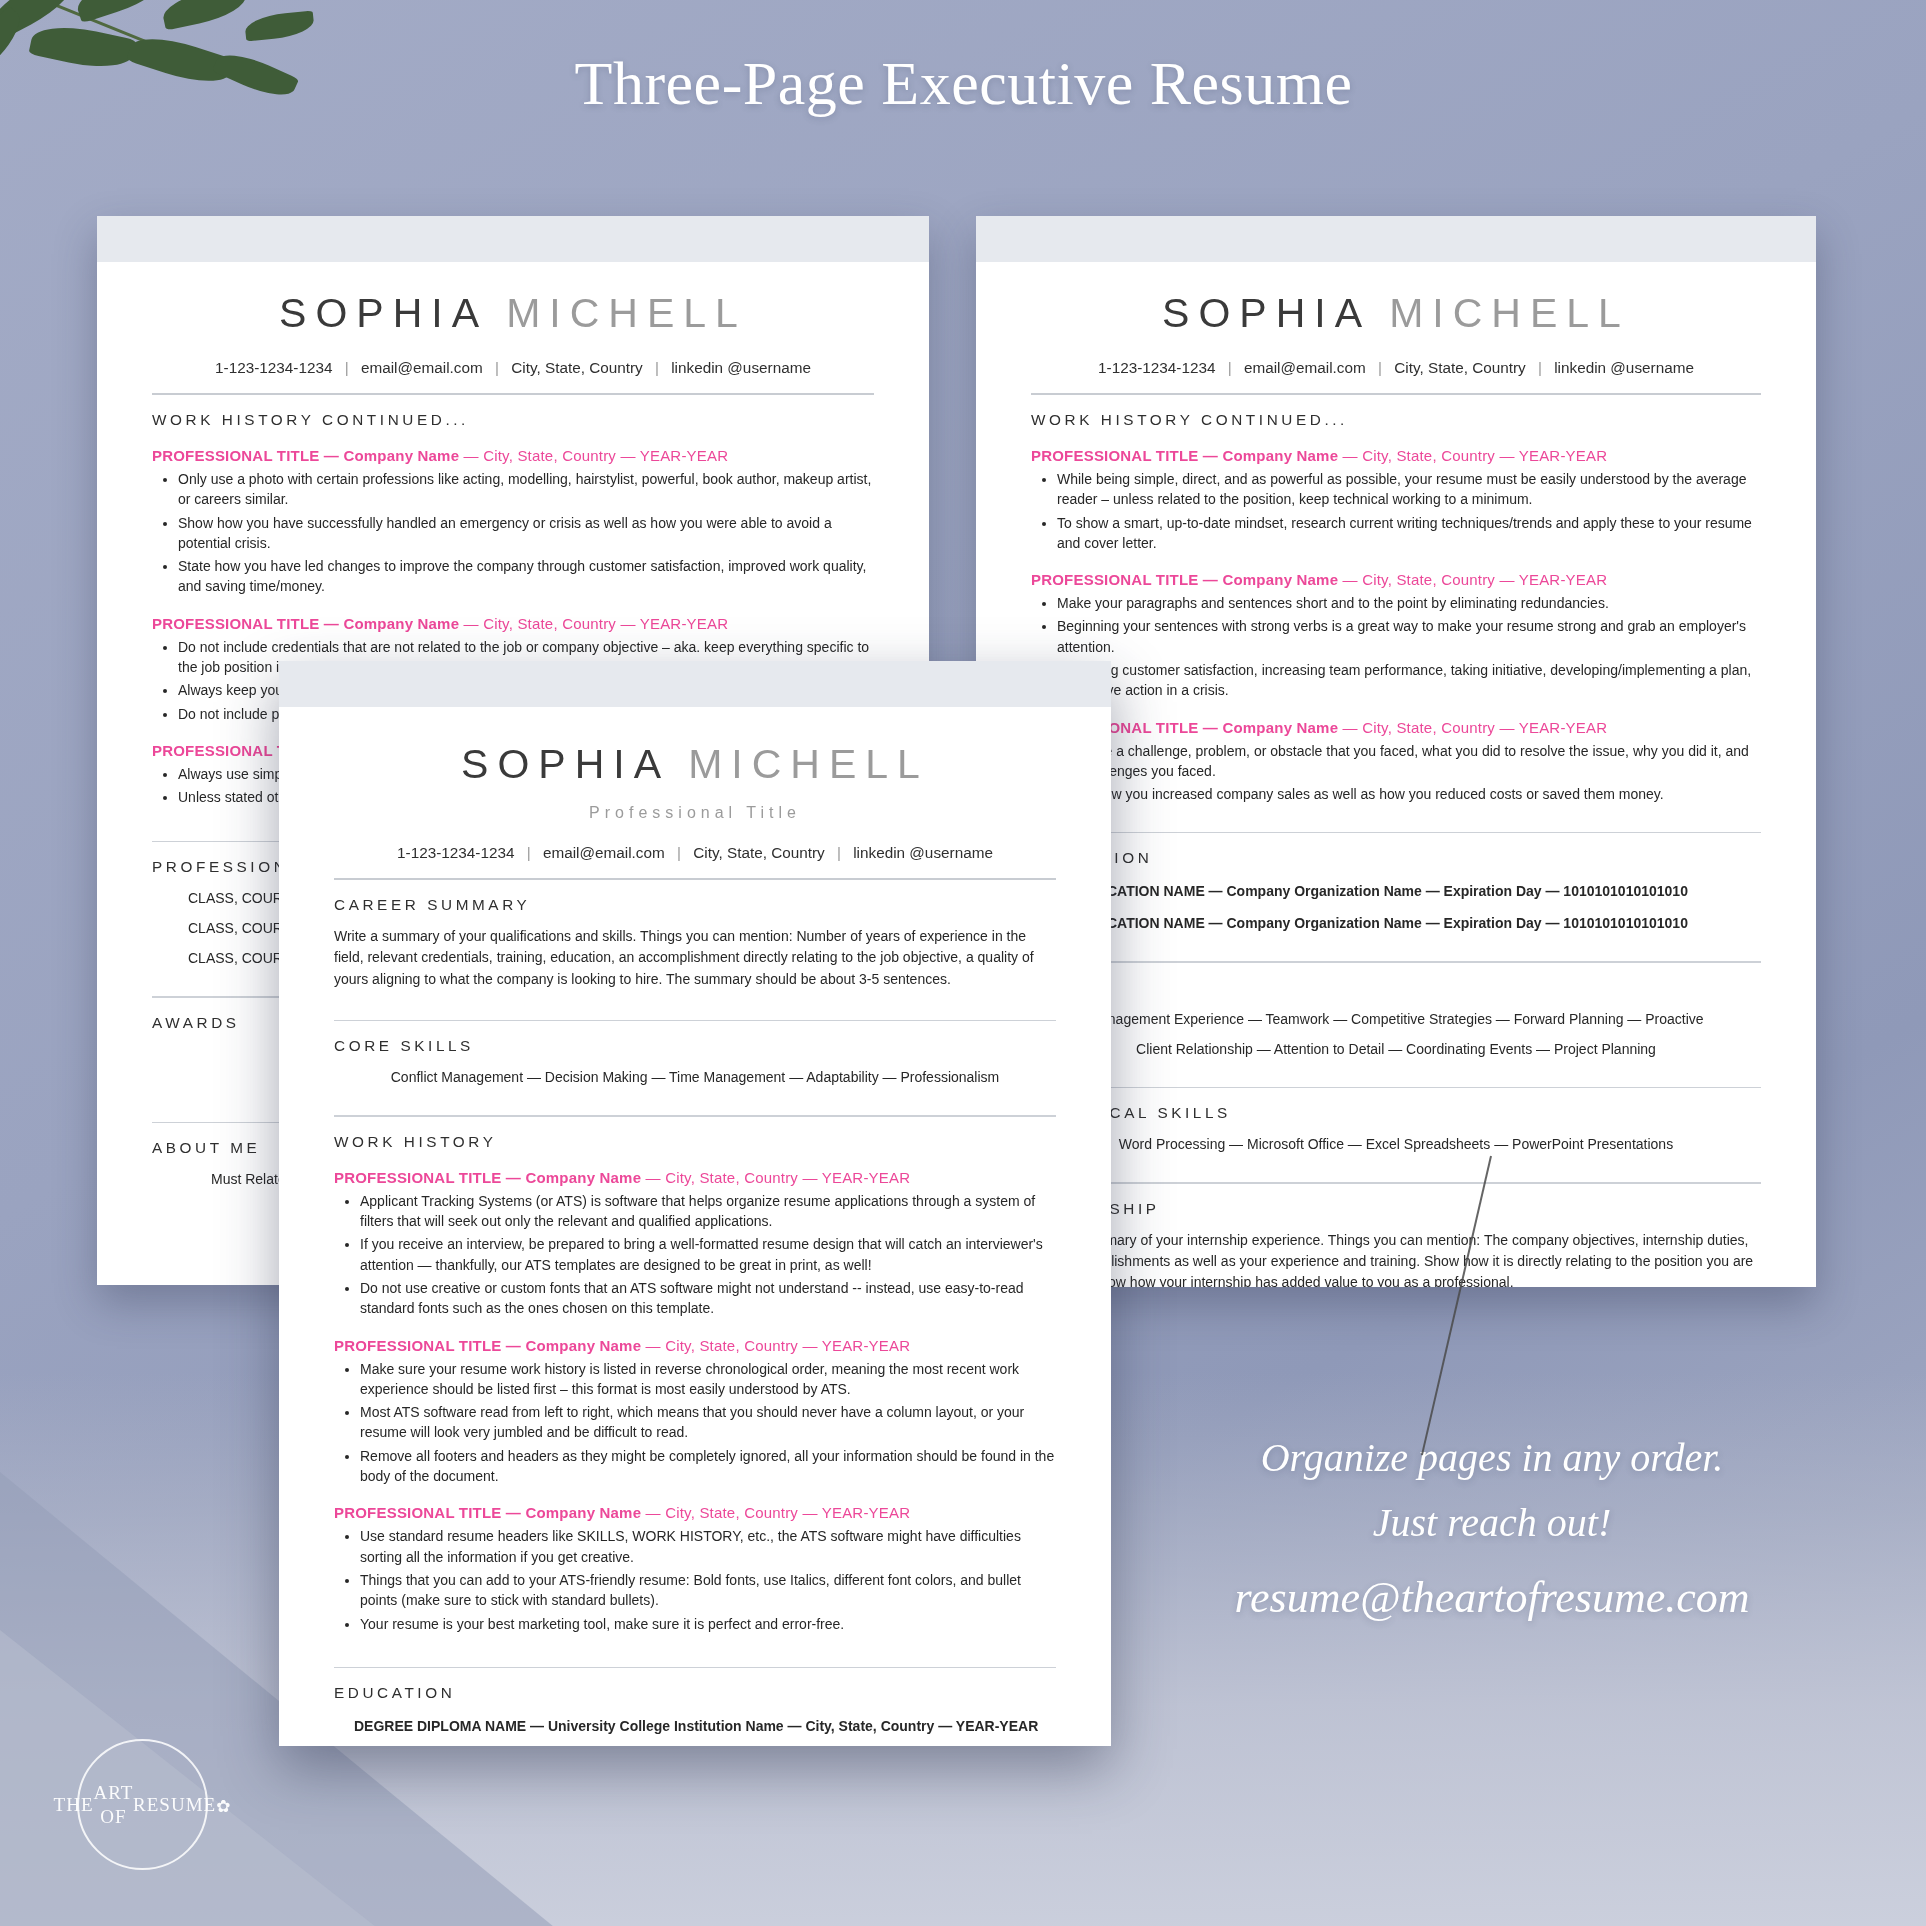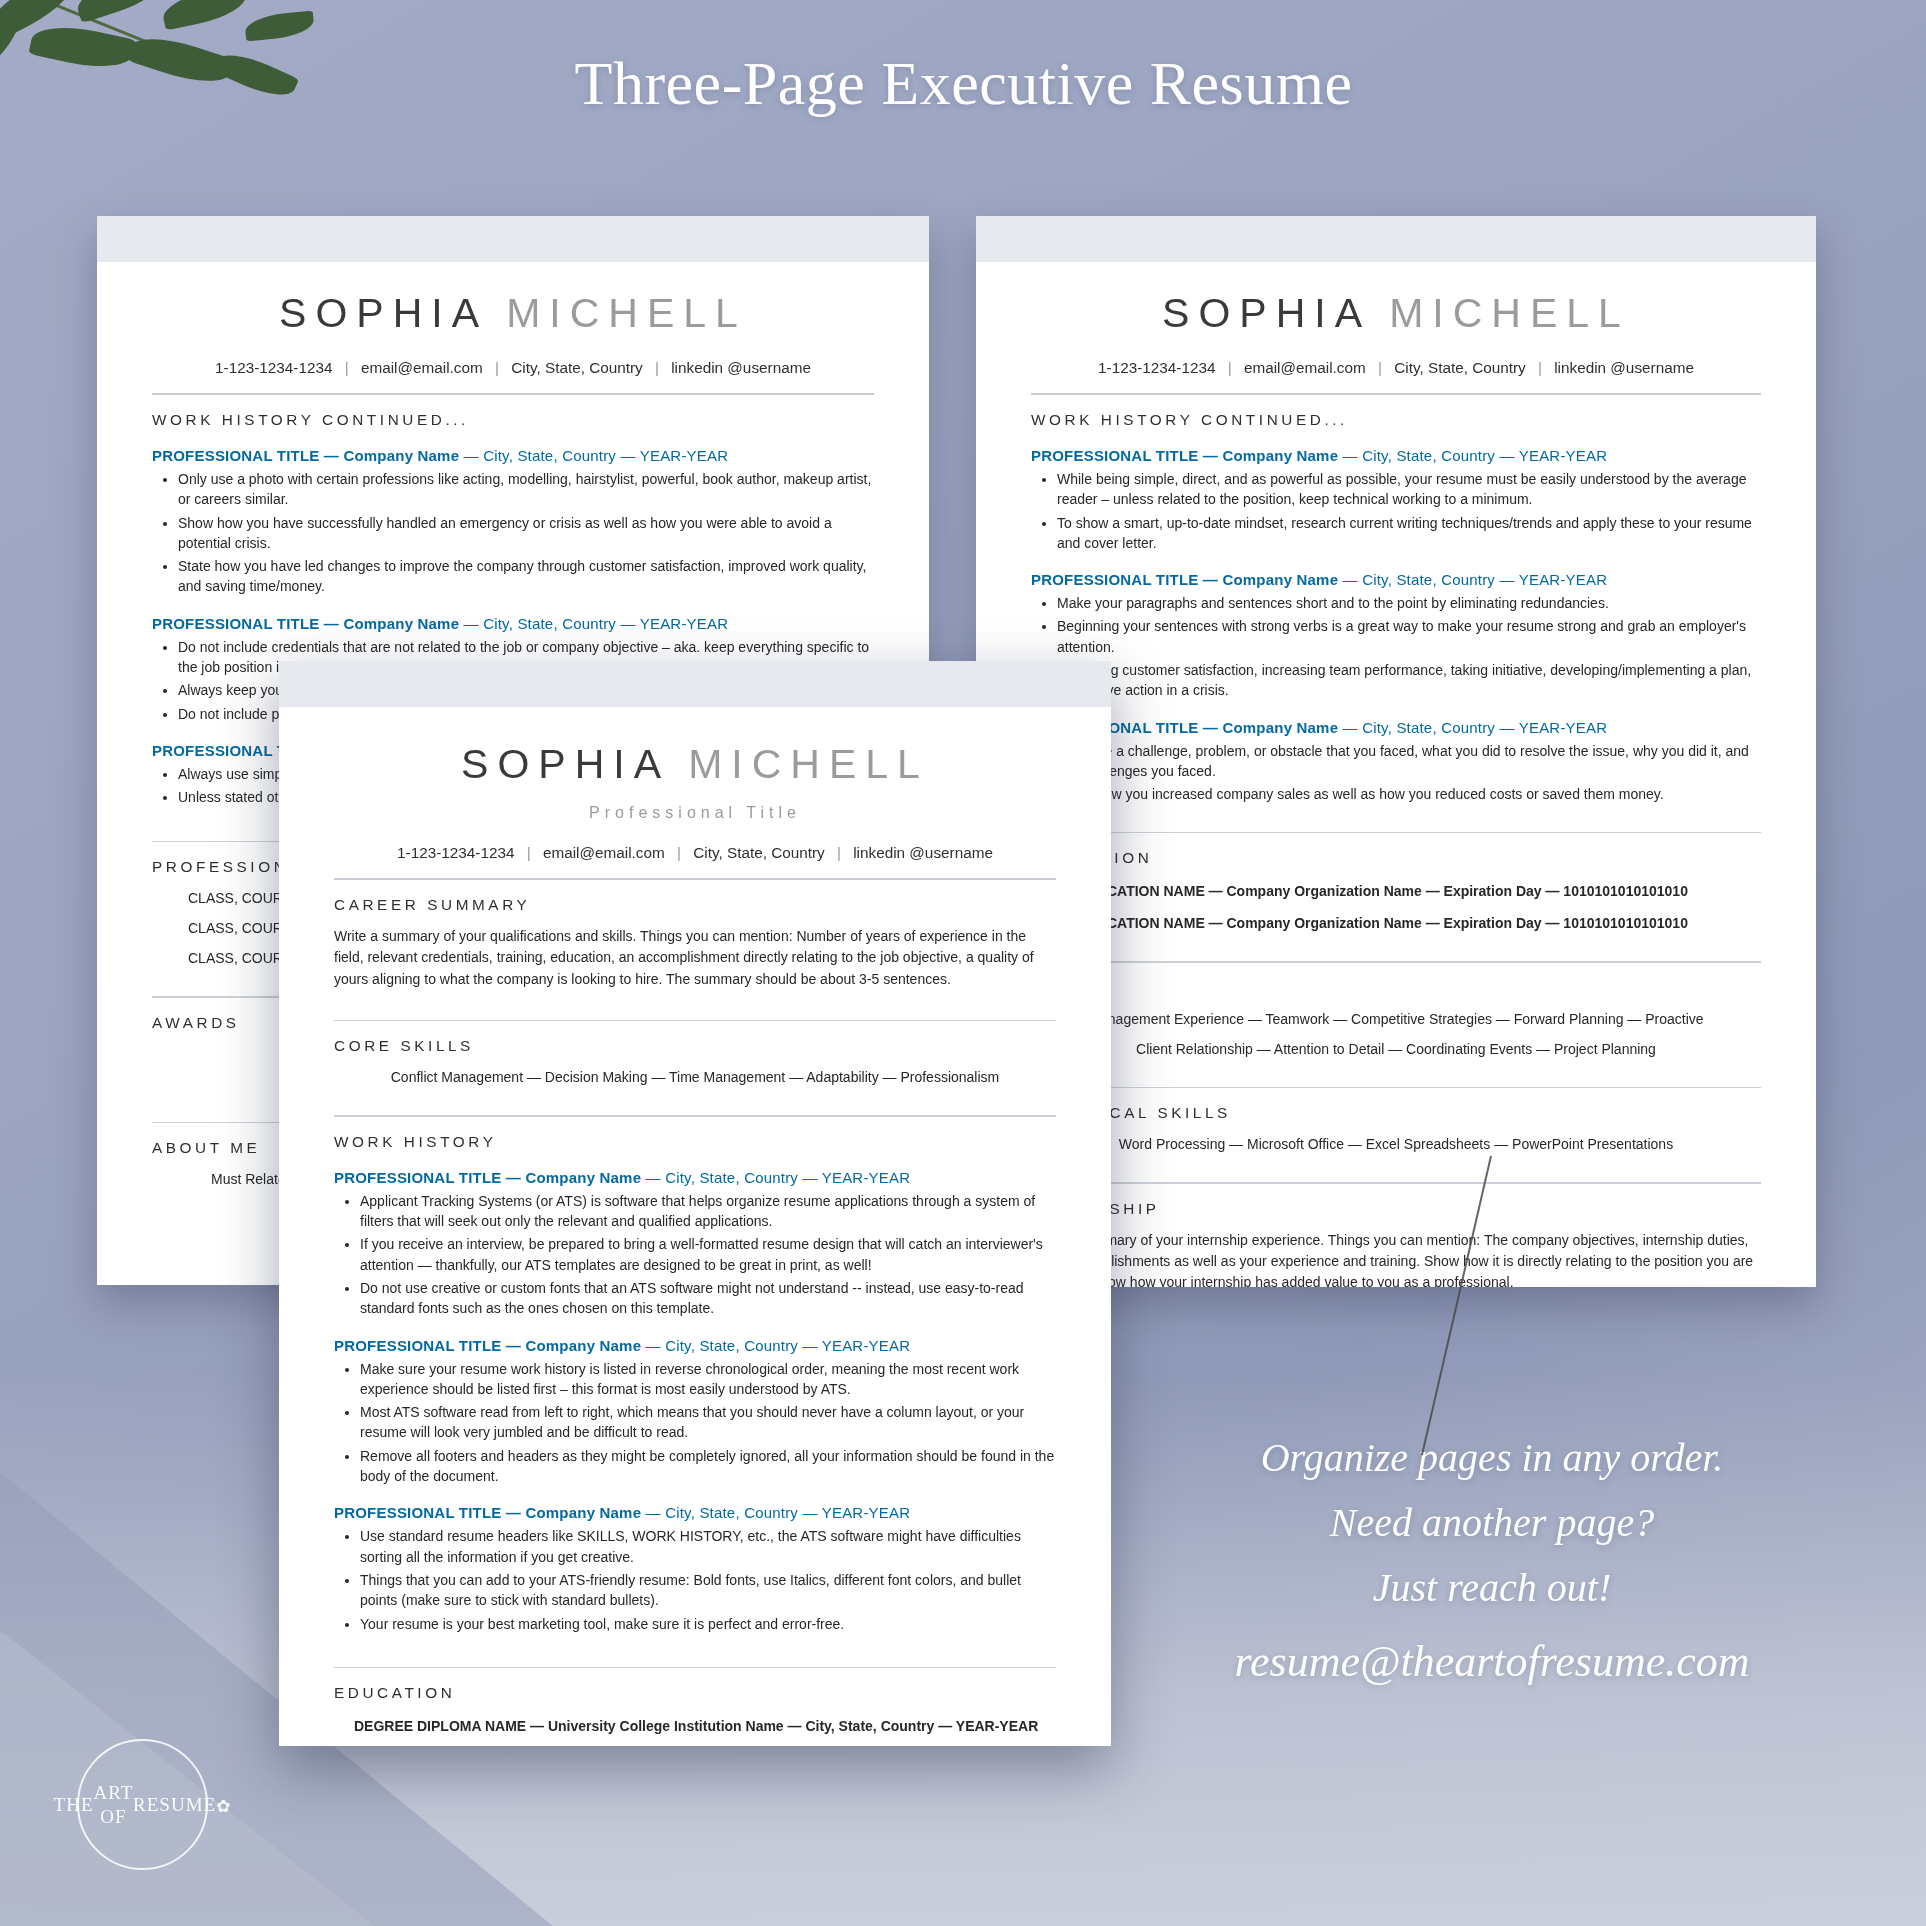--- a/index.html
+++ b/index.html
@@ -109,21 +109,21 @@
   .res-contact .sep{ color:#9b9b9b; padding:0 8px; }
   .rule{ height:2px; background:#c8ccd2; margin:16px 0 0 0; }
   .rule.thin{ height:1.5px; background:#cdd1d7; }
 
   .sec-title{
     font-size:15.3px; letter-spacing:3.6px; color:#2f2f2f;
     margin:16px 0 0 0; font-weight:400; text-transform:uppercase;
   }
 
   .job-title{
-    font-size:15px; color:#0369a1; margin:18px 0 5px 0; letter-spacing:0.2px;
+    font-size:15px; color:#ec4899; margin:18px 0 5px 0; letter-spacing:0.2px;
   }
   .job-title .bold{ font-weight:700; }
   ul.bullets{ margin:0 0 0 0; padding-left:26px; }
   ul.bullets li{
     font-size:14px; color:#272727; line-height:1.45; margin-bottom:3px;
   }
   p.para{ font-size:14px; color:#272727; line-height:1.52; margin:12px 0 0 0; }
   .center-line{ text-align:center; font-size:14px; color:#272727; margin-top:14px; }
   .indent-line{ font-size:14px; color:#272727; margin-top:14px; margin-left:36px; }
   .edu-line{ font-size:14px; color:#272727; margin-top:16px; margin-left:20px; }
@@ -341,21 +341,20 @@
     <div class="rule thin"></div>
     <div class="sec-title">EDUCATION</div>
     <div class="edu-line"><span class="bold">DEGREE DIPLOMA NAME — University College Institution Name — City, State, Country — YEAR-YEAR</span></div>
   </div>
 </div>
 
 <div class="connector"></div>
 
 <div class="promo">
   <div>Organize pages in any order.</div>
-  <div>Need another page?</div>
   <div>Just reach out!</div>
   <div class="email">resume@theartofresume.com</div>
 </div>
 
 <div class="logo">
   <div>THE</div>
   <div>ART OF</div>
   <div>RESUME</div>
   <div class="mark">✿</div>
 </div>

